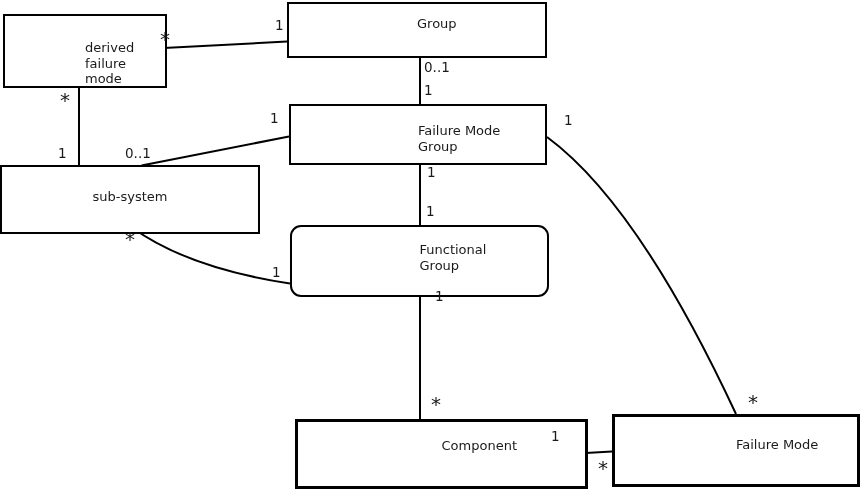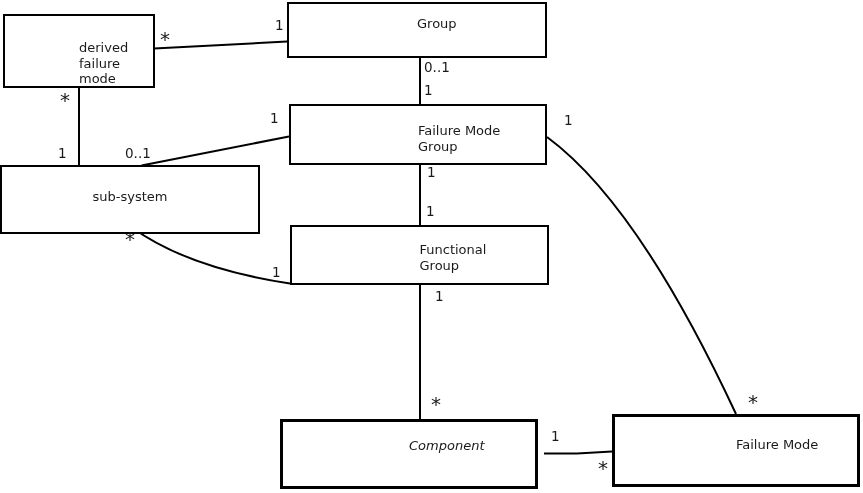--- a/index.html
+++ b/index.html
@@ -36,26 +36,26 @@
     position: absolute;
     font-size: 13px;
     line-height: 15.5px;
     color: #1a1a1a;
     white-space: pre-line;
   }
   .node-label.half { left: 50%; text-align: left; }
   .node-label.center { left: 0; width: 100%; text-align: center; }
 
   
-  .n-dfm       { left: 3px;   top: 14px;  width: 152px; height: 74px; }
+  .n-dfm       { left: 3px;   top: 14px;  width: 164px; height: 74px; }
   .n-system    { left: 287px; top: 2px;   width: 260px; height: 56px; }
   .n-fmg       { left: 289px; top: 104px; width: 258px; height: 61px; }
   .n-subsystem { left: 0px;   top: 165px; width: 260px; height: 69px; }
-  .n-fg        { left: 290px; top: 225px; width: 259px; height: 60px; }
-  .n-component { left: 280px; top: 419px; width: 258px; height: 70px; font-style: italic; }
+  .n-fg        { left: 290px; top: 225px; width: 259px; height: 72px; border-radius: 11px; }
+  .n-component { left: 295px; top: 419px; width: 293px; height: 70px; }
   .n-fm        { left: 612px; top: 414px; width: 248px; height: 73px; }
 
   .n-dfm .node-label       { top: 24px; }
   .n-system .node-label    { top: 12px; }
   .n-fmg .node-label       { top: 17px; }
   .n-subsystem .node-label { top: 22px; }
   .n-fg .node-label        { top: 15px; }
   .n-component .node-label { top: 16px; }
   .n-fm .node-label        { top: 20px; }
 

